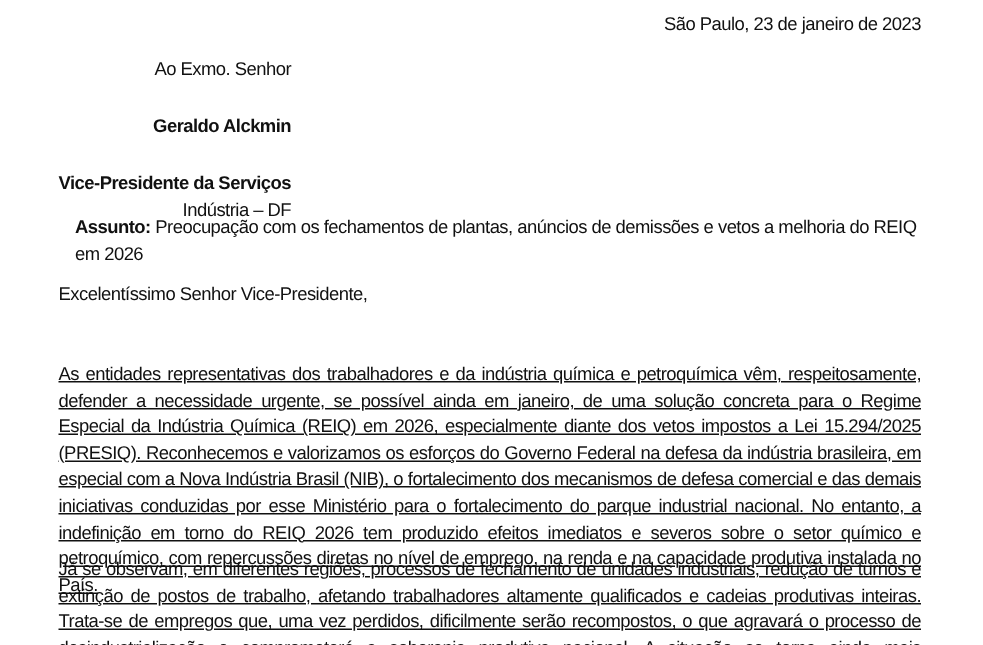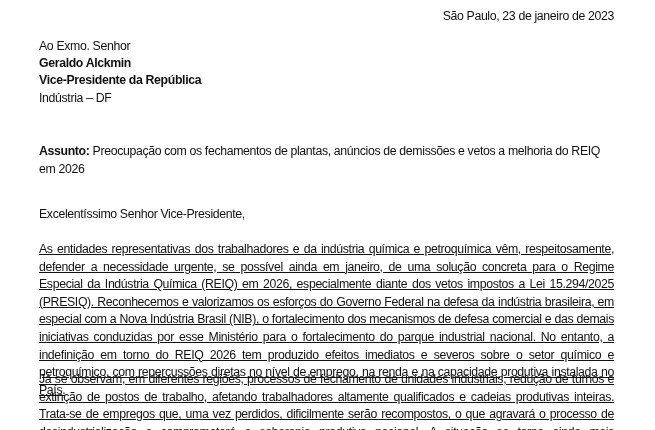--- a/index.html
+++ b/index.html
@@ -29,32 +29,32 @@
       right: 0;
       line-height: 17.6px;
       white-space: nowrap;
     }
     .addr {
       position: absolute;
       top: 38px;
       left: 0;
       line-height: 17.2px;
     }
-    .addr div { white-space: nowrap; }
-    .bold { font-weight: bold; }
+    .addr div { white-space: nowrap; text-align: right; }
+    .bold { font-weight: bold; margin-top: 21px; }
     .subject {
       position: absolute;
       top: 143px;
-      left: 0;
+      left: 11px;
       width: 575px;
       line-height: 17.6px;
     }
     .greeting {
       position: absolute;
-      top: 206px;
+      top: 188px;
       left: 0;
       line-height: 17.6px;
       white-space: nowrap;
       text-align: right;
     }
     .para {
       position: absolute;
       left: 0;
       width: 575px;
       text-align: justify;
@@ -68,21 +68,21 @@
 </head>
 <body>
 
 <div class="page">
 
   <div class="date">São Paulo, 23 de janeiro de 2023</div>
 
   <div class="addr">
     <div>Ao Exmo. Senhor</div>
     <div class="bold">Geraldo Alckmin</div>
-    <div class="bold">Vice-Presidente da República</div>
+    <div class="bold">Vice-Presidente da Serviços</div>
     <div>Indústria – DF</div>
   </div>
 
   <div class="subject"><span class="bold">Assunto:</span><span> Preocupação com os fechamentos de plantas, anúncios de demissões e vetos a melhoria do REIQ em 2026</span></div>
 
   <div class="greeting">Excelentíssimo Senhor Vice-Presidente,</div>
 
   <p class="para p1">As entidades representativas dos trabalhadores e da indústria química e petroquímica vêm, respeitosamente, defender a necessidade urgente, se possível ainda em janeiro, de uma solução concreta para o Regime Especial da Indústria Química (REIQ) em 2026, especialmente diante dos vetos impostos a Lei 15.294/2025 (PRESIQ). Reconhecemos e valorizamos os esforços do Governo Federal na defesa da indústria brasileira, em especial com a Nova Indústria Brasil (NIB), o fortalecimento dos mecanismos de defesa comercial e das demais iniciativas conduzidas por esse Ministério para o fortalecimento do parque industrial nacional. No entanto, a indefinição em torno do REIQ 2026 tem produzido efeitos imediatos e severos sobre o setor químico e petroquímico, com repercussões diretas no nível de emprego, na renda e na capacidade produtiva instalada no País.</p>
   <p class="para p2">Já se observam, em diferentes regiões, processos de fechamento de unidades industriais, redução de turnos e extinção de postos de trabalho, afetando trabalhadores altamente qualificados e cadeias produtivas inteiras. Trata-se de empregos que, uma vez perdidos, dificilmente serão recompostos, o que agravará o processo de desindustrialização e comprometerá a soberania produtiva nacional. A situação se torna ainda mais preocupante</p>
 

